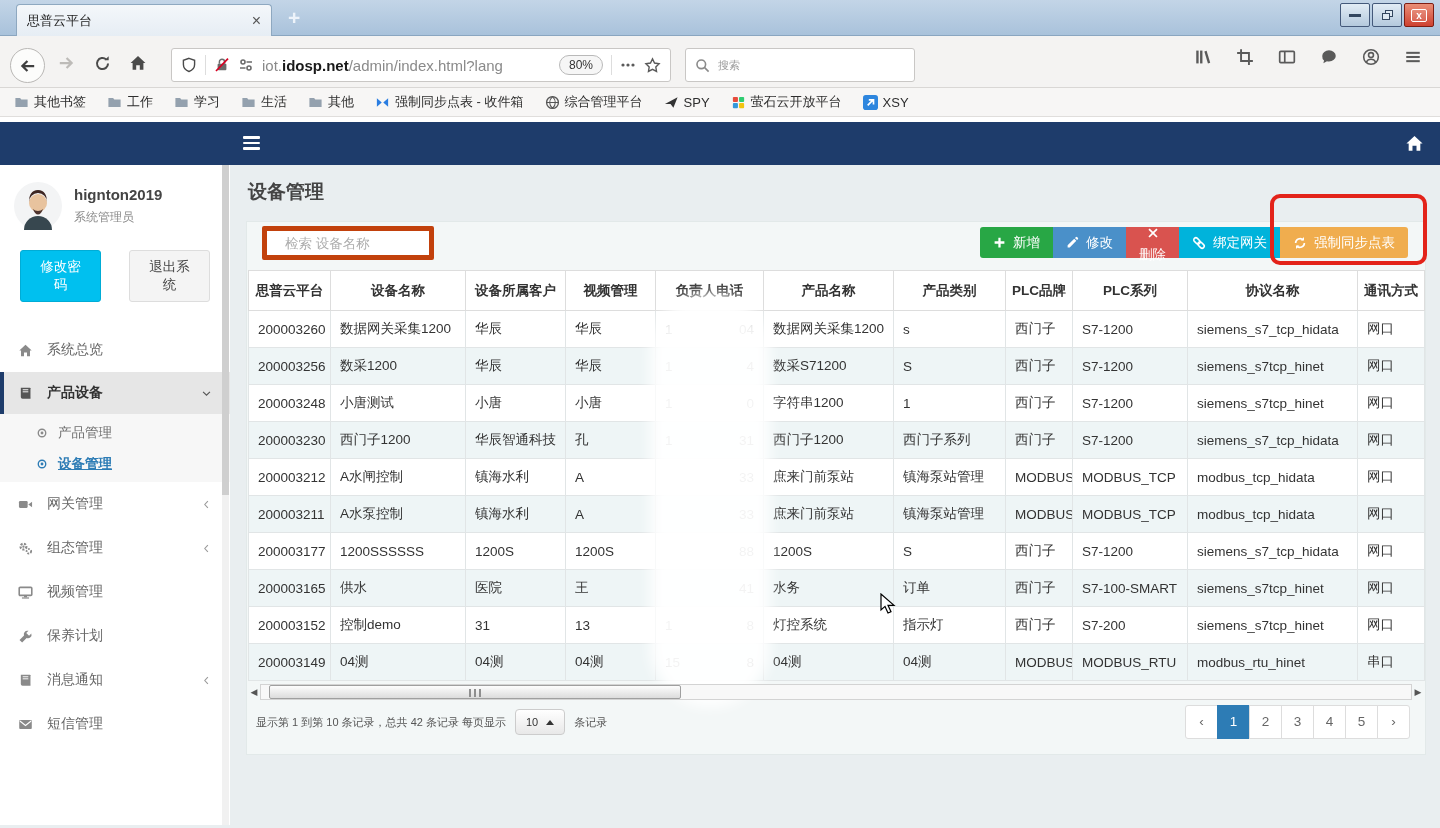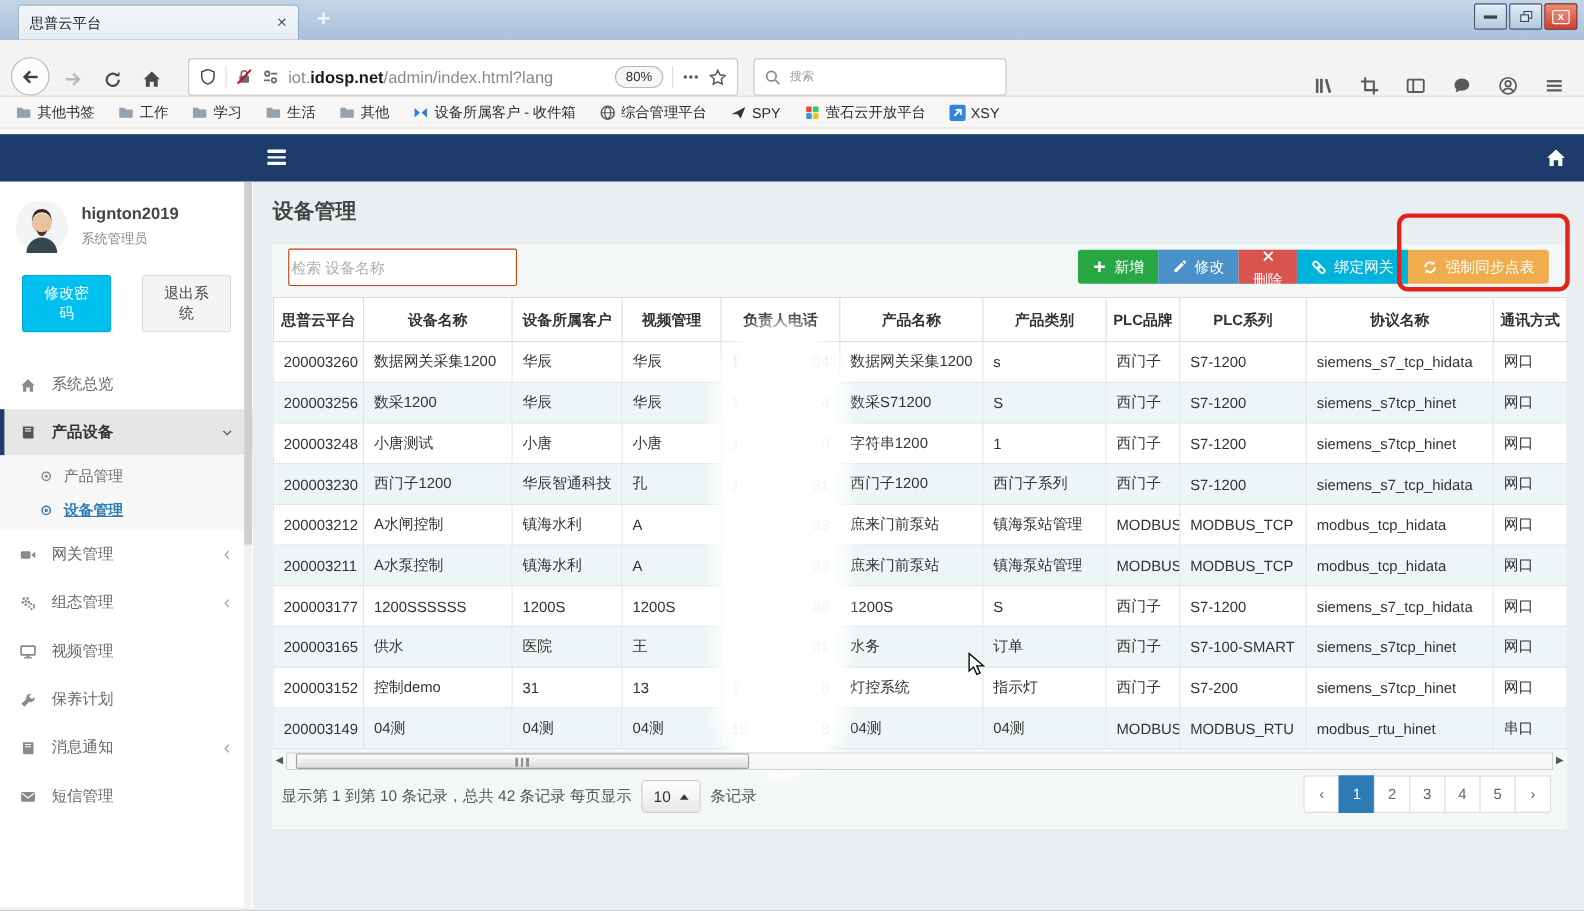--- a/index.html
+++ b/index.html
@@ -18,21 +18,21 @@
              display:flex; align-items:center; justify-content:center; color:#24344d; }
   .win-btn.close { background:linear-gradient(#ea8f77,#ce4130); border-color:#7e1d12; }
   .min-glyph { width:12px; height:3px; background:#33465f; }
   .restore-glyph { position:relative; width:11px; height:10px; }
   .restore-glyph span { position:absolute; width:8px; height:7px; border:1.5px solid #33465f; background:#dfe9f2; }
   .restore-glyph span:first-child { right:0; top:0; }
   .restore-glyph span:last-child { left:0; bottom:0; }
   .close-glyph { width:16px; height:13px; border:1px solid #fff; border-radius:2px; background:rgba(255,255,255,.12);
                  color:#fff; font-size:10px; font-weight:bold; line-height:11px; text-align:center; }
 
-  .navbar { height:52px; background:#f4f3f2; border-bottom:1px solid #d9d7d5; display:flex; align-items:flex-end; padding:0 10px; }
+  .navbar { height:52px; background:#f4f3f2; border-bottom:1px solid #d9d7d5; display:flex; align-items:flex-start; padding:12px 10px; }
   .nav-ic { display:flex; align-items:center; justify-content:center; }
   .back-btn { width:35px; height:35px; border-radius:50%; border:1px solid #b9b7b5; background:#fcfcfb; }
   .fwd-btn, .reload-btn, .homeb-btn { width:30px; height:30px; margin-left:6px; }
   .urlbar { margin-left:18px; width:500px; height:34px; background:#fff; border:1px solid #c9c7c5; border-radius:3px;
             display:flex; align-items:center; padding:0 9px; gap:8px; }
   .url-sep { width:1px; height:20px; background:#ddd; }
   .url-text { flex:1; font-size:15px; color:#8a8a8a; white-space:nowrap; overflow:hidden; }
   .url-text b { color:#1a1a1a; font-weight:bold; }
   .zoom-pill { border:1px solid #b9b9b9; border-radius:12px; background:#f6f6f6; font-size:12px; color:#333; padding:2px 9px; }
   .searchbox { margin-left:14px; width:230px; height:34px; background:#fff; border:1px solid #c9c7c5; border-radius:3px;
@@ -71,22 +71,22 @@
   .submenu { background:#f7f7f7; padding:3px 0; }
   .sub-item { height:31px; display:flex; align-items:center; gap:10px; padding-left:36px; font-size:13.5px; color:#6f6f6f; }
   .sub-item .ic { color:#8a8a8a; }
   .sub-item.active { color:#2d7cb5; font-weight:bold; }
   .sub-item.active .ic { color:#2d7cb5; }
   .sub-item.active .lbl { text-decoration:underline; }
 
   .content { position:absolute; left:230px; top:43px; right:0; bottom:0; background:#e9eef0; }
   .panel { position:absolute; left:16px; top:56px; width:1180px; height:534px; background:#f3f7f7; border:1px solid #e2e9e9; }
   .page-title { position:absolute; left:18px; top:14px; font-size:19px; color:#444; }
-  .dev-search { position:absolute; left:32px; top:61px; width:208px; height:34px; border:1px solid #c2410c; border-radius:2px;
-                background:#fff; padding:0 2px; font-size:13.5px; color:#333; outline:none; font-family:inherit; }
+  .dev-search { position:absolute; left:32px; top:61px; width:172px; height:34px; border:5px solid #c2410c; border-radius:2px;
+                background:#fff; padding:0 18px; font-size:13.5px; color:#333; outline:none; font-family:inherit; }
   .dev-search::placeholder { color:#adadad; }
   .toolbar { position:absolute; right:32px; top:62px; height:31px; display:flex; }
   .tbtn { display:inline-flex; align-items:center; gap:7px; padding:0 13px; color:#fff; font-size:13.5px; white-space:nowrap; }
   .tbtn:first-child { border-radius:3px 0 0 3px; }
   .tbtn:last-child { border-radius:0 3px 3px 0; }
 
   table.grid { position:absolute; left:18px; top:105px; width:1176px; border-collapse:collapse; table-layout:fixed; background:#fff; }
   .grid th { height:40px; background:#fff; border:1px solid #ddd; font-size:13.5px; color:#333; text-align:center; padding:0 4px; }
   .grid td { height:37px; border:1px solid #e1e5e6; font-size:13.5px; color:#333; padding:0 9px; white-space:nowrap; overflow:hidden; }
   .grid tr:nth-child(even) td { background:#eef5f6; }
@@ -96,21 +96,21 @@
                border-radius:60px; filter:blur(7px); z-index:10; }
 
   .hscroll { position:absolute; left:18px; top:518px; width:1176px; height:17px; display:flex; align-items:center; z-index:11; }
   .hs-arrow { width:12px; height:15px; display:flex; align-items:center; justify-content:center; color:#555; font-size:9px; }
   .hs-track { flex:1; height:16px; background:#f8f8f8; border:1px solid #d3d3d3; position:relative; }
   .hs-thumb { position:absolute; left:8px; top:0; width:412px; height:14px; background:linear-gradient(#fdfdfd,#dcdcdc);
               border:1px solid #9f9f9f; border-radius:2px; }
   .hs-grip { position:absolute; left:50%; top:3px; width:13px; height:8px; transform:translateX(-50%);
              background:repeating-linear-gradient(90deg,#8f8f8f 0 2px,transparent 2px 5px); }
 
-  .foot { position:absolute; left:26px; top:544px; display:flex; align-items:center; gap:9px; font-size:14px; color:#555; z-index:11; }
+  .foot { position:absolute; left:26px; top:544px; display:flex; align-items:center; gap:9px; font-size:11px; color:#555; z-index:11; }
   .pgsize { display:inline-flex; align-items:center; gap:8px; padding:6px 10px; border:1px solid #ccc; border-radius:4px;
             background:linear-gradient(#fff,#e8e8e8); color:#333; }
   .caret-up { width:0; height:0; border-left:4px solid transparent; border-right:4px solid transparent; border-bottom:5px solid #333; }
   .pager { position:absolute; right:30px; top:540px; display:flex; z-index:11; }
   .pager a { min-width:33px; height:34px; line-height:32px; text-align:center; font-size:13.5px; color:#666;
              background:#fff; border:1px solid #ddd; margin-left:-1px; padding:0 6px; }
   .pager a:first-child { border-radius:3px 0 0 3px; margin-left:0; }
   .pager a:last-child { border-radius:0 3px 3px 0; }
   .pager a.active { background:#2d7cb5; border-color:#2d7cb5; color:#fff; }
 
@@ -300,21 +300,21 @@
           </svg>
         </span>
         <span>其他</span>
       </span>
       <span class="bm">
         <span class="ic">
           <svg width="15" height="15" viewBox="0 0 16 16">
             <path d="M2 3.5 7.2 8 2 12.5zM14 3.5 8.8 8l5.2 4.5z" fill="#2a7de1"></path>
           </svg>
         </span>
-        <span>设备所属客户 - 收件箱</span>
+        <span>强制同步点表 - 收件箱</span>
       </span>
       <span class="bm">
         <span class="ic">
           <svg width="15" height="15" viewBox="0 0 16 16">
             <circle cx="8" cy="8" r="6.3" fill="none" stroke="#555" stroke-width="1.4"></circle>
             <path d="M1.7 8h12.6M8 1.7c-4 3.6-4 9 0 12.6M8 1.7c4 3.6 4 9 0 12.6" fill="none" stroke="#555" stroke-width="1.1"></path>
           </svg>
         </span>
         <span>综合管理平台</span>
       </span>

